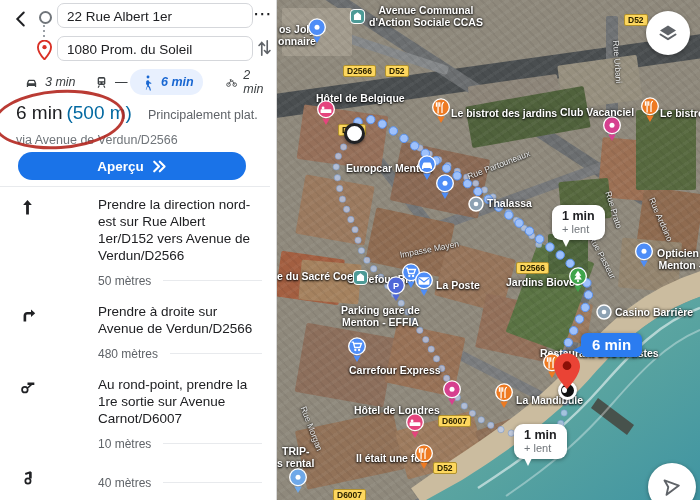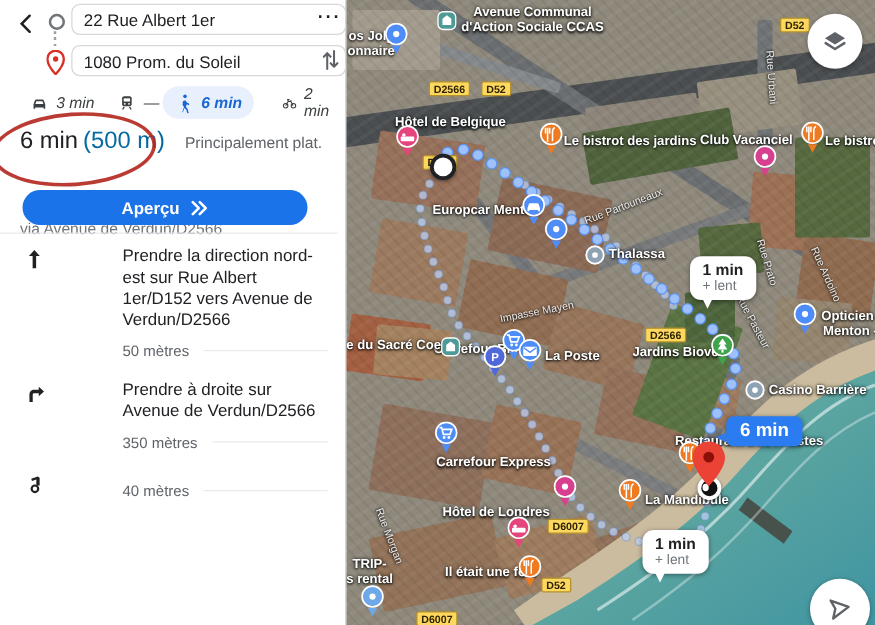--- a/index.html
+++ b/index.html
@@ -7,38 +7,38 @@
        font-family:"Liberation Sans","DejaVu Sans",sans-serif;-webkit-font-smoothing:antialiased;}
   
   #panel{position:absolute;left:0;top:0;width:276px;height:500px;background:#fff;z-index:30;
          border-right:1px solid #d8d8d8;overflow:hidden;}
   .icon-btn{position:absolute;display:flex;align-items:center;justify-content:center;cursor:pointer;}
   #back{left:8px;top:6px;width:26px;height:26px;}
   .wp-origin{position:absolute;left:39px;top:11px;width:9px;height:9px;border:2px solid #70757a;border-radius:50%;}
   .wp-dots{position:absolute;left:43px;top:25px;width:2px;height:12px;
            background:repeating-linear-gradient(#9aa0a6 0 2px,transparent 2px 5px);}
   .wp-dest{position:absolute;left:37px;top:40px;}
-  .input{position:absolute;left:57px;width:220px;height:25px;border:1px solid #d5d7db;border-radius:7px;
+  .input{position:absolute;left:57px;width:196px;height:25px;border:1px solid #d5d7db;border-radius:7px;
          font-size:13.5px;color:#202124;line-height:25px;padding-left:9px;box-sizing:border-box;
          background:#fff;white-space:nowrap;overflow:hidden;}
   #origin-box{top:3px;} #dest-box{top:36px;}
   #overflow-dots{position:absolute;right:2px;top:2px;width:22px;font-size:19px;color:#202124;letter-spacing:1px;}
   #swap{left:254px;top:36px;width:20px;height:24px;}
   
   #modes{position:absolute;left:0;top:69px;width:276px;height:28px;}
   .mode{position:absolute;top:0;height:26px;display:flex;align-items:center;gap:5px;
         color:#3c4043;font-size:12.5px;cursor:pointer;padding:0 9px;border-radius:14px;font-style:italic;}
   .mode.sel{background:#e8f0fe;color:#1967d2;font-weight:bold;}
   .mode svg{display:block;}
   
   #summary{position:absolute;left:16px;top:102px;white-space:nowrap;}
   #sum-time{font-size:19px;color:#202124;font-weight:500;}
   #sum-dist{font-size:19px;color:#0369a1;margin-left:4px;}
   #sum-note{font-size:12.5px;color:#5f6368;margin-left:16px;}
-  #sum-via{position:absolute;left:16px;top:133px;font-size:12.5px;color:#70757a;white-space:nowrap;margin-top:43px;}
+  #sum-via{position:absolute;left:16px;top:133px;font-size:12.5px;color:#70757a;white-space:nowrap;}
   #red-ellipse{position:absolute;left:-7px;top:90px;width:126px;height:53px;border:3px solid #b3261e;
                border-radius:50%;transform:rotate(-4deg);z-index:6;pointer-events:none;opacity:.9;}
   #preview-btn{position:absolute;left:18px;top:152px;width:228px;height:28px;border-radius:15px;background:#1a73e8;
                display:flex;align-items:center;justify-content:center;gap:7px;color:#fff;font-size:13.5px;
                font-weight:bold;cursor:pointer;}
   
   #steps{position:absolute;left:0;top:186px;width:270px;border-top:1px solid #e8eaed;}
   .step{display:flex;padding-top:9px;cursor:pointer;}
   .sicon{width:54px;flex:none;display:flex;justify-content:center;padding-top:1px;}
   .sbody{flex:1;padding-right:8px;margin-left:44px;}
@@ -183,21 +183,36 @@
         </div>
         <div class="step">
           <div class="sicon">
             <svg width="21" height="21" viewBox="0 0 24 24">
               <path d="M7.5 20h3v-6.8c0-.7.6-1.2 1.2-1.2H16v2.8l4.8-4.3L16 6.2V9h-4.3c-2.3 0-4.2 1.9-4.2 4.2z" fill="#202124"></path>
             </svg>
           </div>
           <div class="sbody">
             <div class="stext">Prendre à droite sur Avenue de Verdun/D2566</div>
             <div class="sdist">
-              <span>350 mètres</span>
+              <span>480 mètres</span>
+              <i class="hr"></i>
+            </div>
+          </div>
+        </div>
+        <div class="step">
+          <div class="sicon">
+            <svg width="21" height="21" viewBox="0 0 24 24">
+              <circle cx="9" cy="14.5" r="3.2" fill="none" stroke="#202124" stroke-width="2"></circle>
+              <path d="M11.3 12.2l3.2-3.2H12V6.2h7.8V9h-2.6l-3.7 3.7z" fill="#202124"></path>
+            </svg>
+          </div>
+          <div class="sbody">
+            <div class="stext">Au rond-point, prendre la 1re sortie sur Avenue Carnot/D6007</div>
+            <div class="sdist">
+              <span>10 mètres</span>
               <i class="hr"></i>
             </div>
           </div>
         </div>
         <div class="step">
           <div class="sicon">
             <svg width="21" height="21" viewBox="0 0 24 24">
               <circle cx="12.5" cy="16" r="3" fill="none" stroke="#202124" stroke-width="2"></circle>
               <path d="M13.8 13V7.6l-4 1.4-.7-2.1 6-2.1 1.7 1.2V13z" fill="#202124"></path>
             </svg>
@@ -494,20 +509,24 @@
           <path d="M6 8.5l6 4.5 6-4.5" fill="none" stroke="#4e8df7" stroke-width="1.4"></path>
         </svg></div>
       <div class="poi-label" style="left: 160px; top: 280px;">
         <div>La Poste</div>
       </div>
       <div class="pin" style="left: 110px; top: 276px;"><svg width="20" height="26" viewBox="0 0 24 31">
           <path d="M12 30l-4.5-8h9z" fill="#5068d8"></path>
           <circle cx="12" cy="11" r="10" fill="#5068d8" stroke="#fff" stroke-width="1.6"></circle>
           <text x="12" y="15.5" font-size="11" font-weight="bold" fill="#fff" text-anchor="middle" font-family="Liberation Sans,sans-serif">P</text>
         </svg></div>
+      <div class="poi-label" style="left: 65px; top: 305px; text-align: center;">
+        <div>Parking gare de</div>
+        <div>Menton - EFFIA</div>
+      </div>
       <div class="pin" style="left: 71px; top: 337px;"><svg width="20" height="26" viewBox="0 0 24 31">
           <path d="M12 30l-4.5-8h9z" fill="#4e8df7"></path>
           <circle cx="12" cy="11" r="10" fill="#4e8df7" stroke="#fff" stroke-width="1.6"></circle>
           <path d="M5.5 6h2l1.8 6.5h6.2l1.8-4.8H8" fill="none" stroke="#fff" stroke-width="1.6"></path>
           <circle cx="10" cy="15.5" r="1.4" fill="#fff"></circle>
           <circle cx="14.5" cy="15.5" r="1.4" fill="#fff"></circle>
         </svg></div>
       <div class="poi-label" style="left: 73px; top: 365px; text-align: right;">
         <div>Carrefour Express</div>
       </div>

